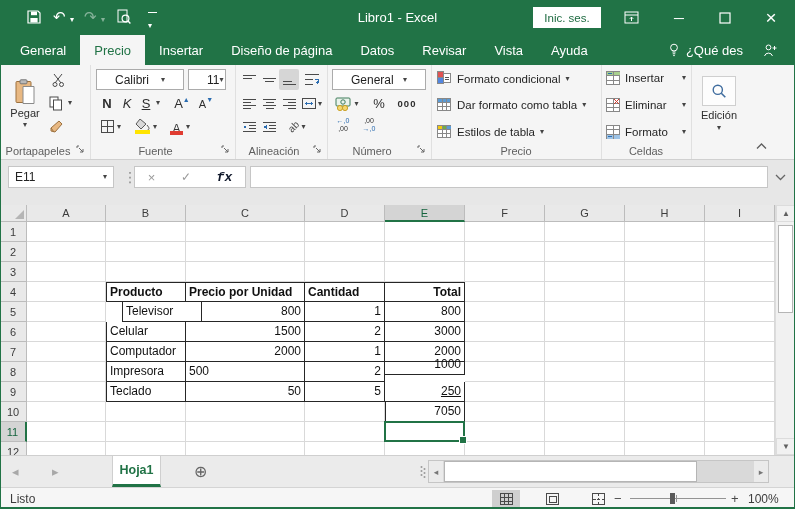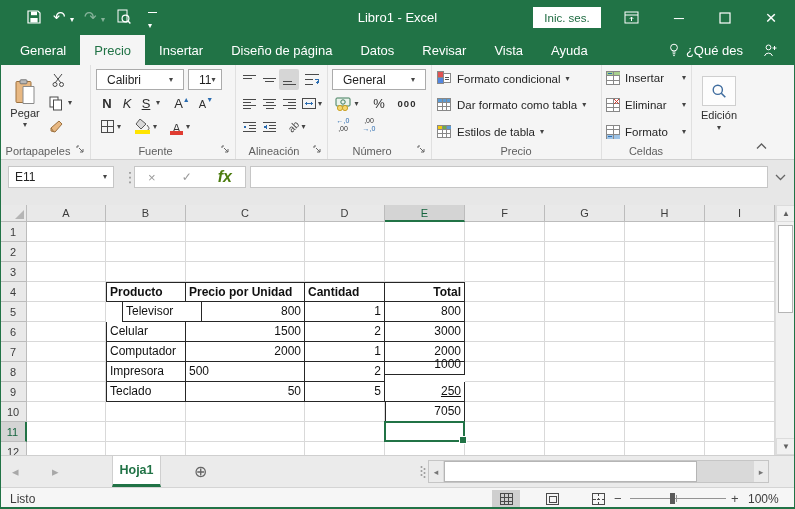--- a/index.html
+++ b/index.html
@@ -23,21 +23,21 @@
   .tab-right .tab{padding:0 10px;gap:6px;}
   
   #ribbon{left:0;top:65px;width:795px;height:95px;background:#f5f5f5;border-bottom:1px solid #d0d0d0;}
   .grp{position:absolute;top:0;height:94px;border-right:1px solid #e0e0e0;}
   .grp *{box-sizing:border-box;}
   .glab{position:absolute;bottom:2px;left:0;right:14px;text-align:center;font-size:11px;color:#5e5e5e;white-space:nowrap;}
   .lnch{position:absolute;bottom:4px;right:4px;width:11px;height:11px;}
   .rbtn{position:absolute;display:flex;align-items:center;justify-content:center;border-radius:2px;color:#2d2d2d;}
   .rbtn.sel{background:#cfd8cf;background:#d6d6d6;}
   .combo{position:absolute;background:#fff;border:1px solid #ababab;display:flex;align-items:center;
-    font-size:12px;color:#1f1f1f;padding:0 10px;}
+    font-size:12px;color:#1f1f1f;padding:0 18px;}
   .combo .dd{margin-left:auto;}
   .letterbtn{font-size:13px;color:#2d2d2d;}
   .stybtn{position:absolute;display:flex;align-items:center;gap:5px;font-size:11.5px;color:#252525;white-space:nowrap;}
   .mini{display:inline-block;}
   .dec-btn{position:absolute;font-size:7px;line-height:8px;color:#333;text-align:center;}
   .dec-btn .bluearr{color:#2b6cb0;}
   
   #fbar{left:0;top:160px;width:795px;height:45px;background:#e7e7e7;}
   .whitebox{position:absolute;background:#fff;border:1px solid #c6c6c6;display:flex;align-items:center;box-sizing:border-box;}
   
@@ -438,21 +438,21 @@
 
   <div class="abs" id="fbar">
     <div class="whitebox" style="left:8px;top:6px;width:106px;height:22px;padding:0 6px;font-size:12px;color:#222;">
       <span>E11</span>
       <span class="dd dark" style="margin-left:auto;">▾</span>
     </div>
     <span class="abs" style="left:123px;top:9px;font-size:14px;color:#8a8a8a;">⋮</span>
     <div class="whitebox" style="left:134px;top:6px;width:112px;height:22px;justify-content:space-around;">
       <span style="color:#9a9a9a;font-size:13px;">×</span>
       <span style="color:#9a9a9a;font-size:12px;">✓</span>
-      <span style="color:#4d7c0f;font-size:16px;font-style:italic;font-weight:bold;font-family:Liberation Sans, sans-serif;">fx</span>
+      <span style="color:#0f172a;font-size:13px;font-style:italic;font-weight:bold;font-family:Liberation Mono, monospace;">fx</span>
     </div>
     <div class="whitebox" style="left:250px;top:6px;width:518px;height:22px;"></div>
     <span class="abs" style="left:775px;top:14px;">
       <svg width="11" height="7" viewBox="0 0 11 7">
           <path d="M1 1l4.5 4.5L10 1" fill="none" stroke="#666" stroke-width="1.3"></path>
         </svg>
     </span>
   </div>
 
   <div id="grid">

